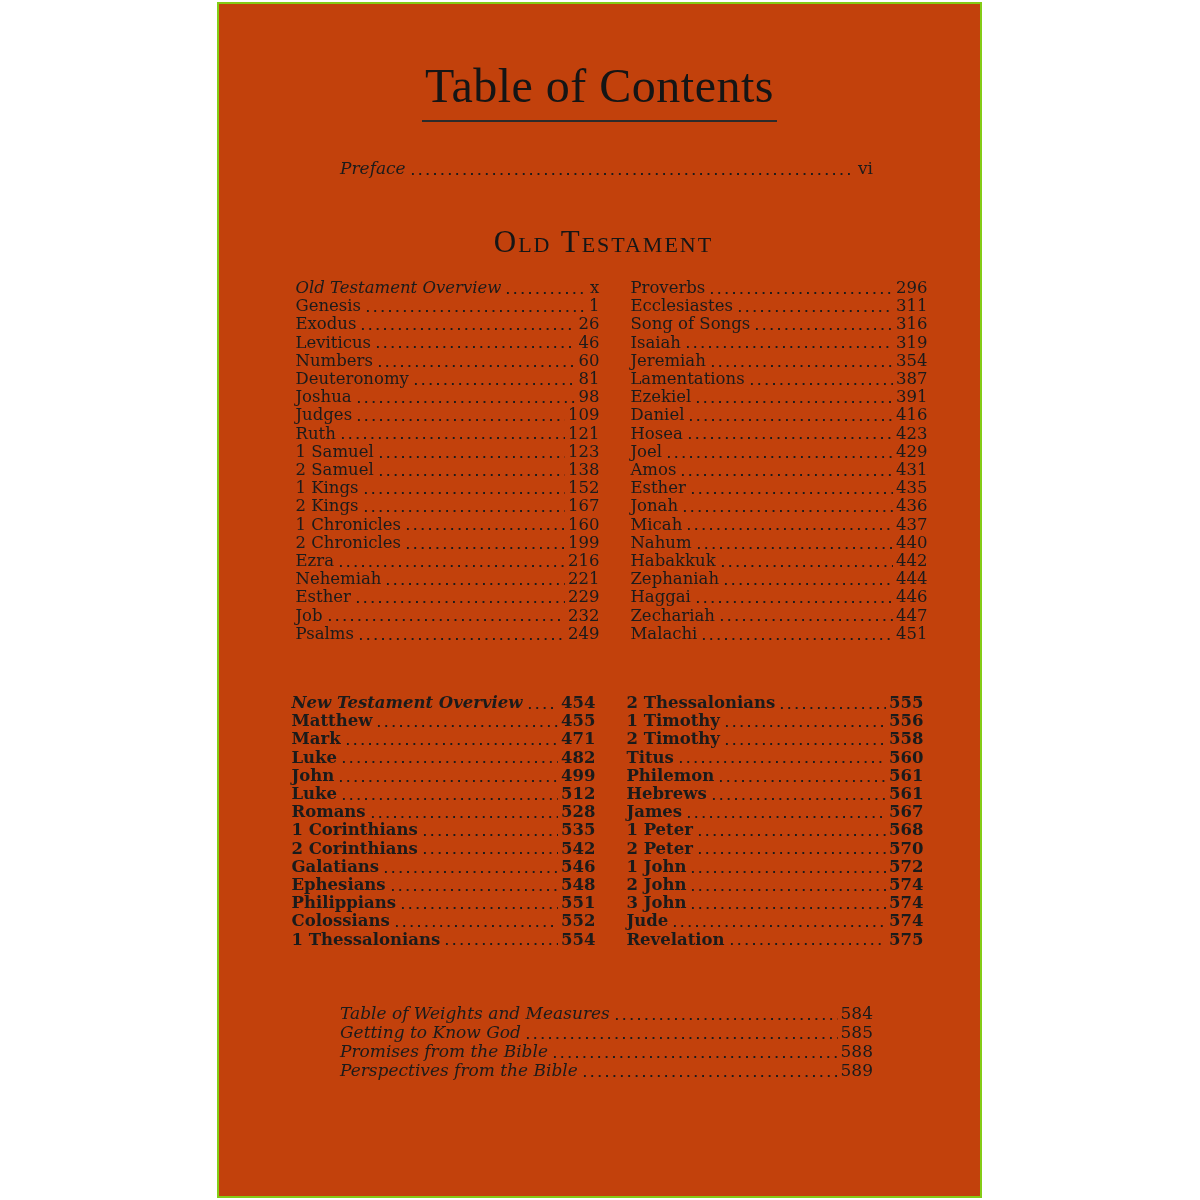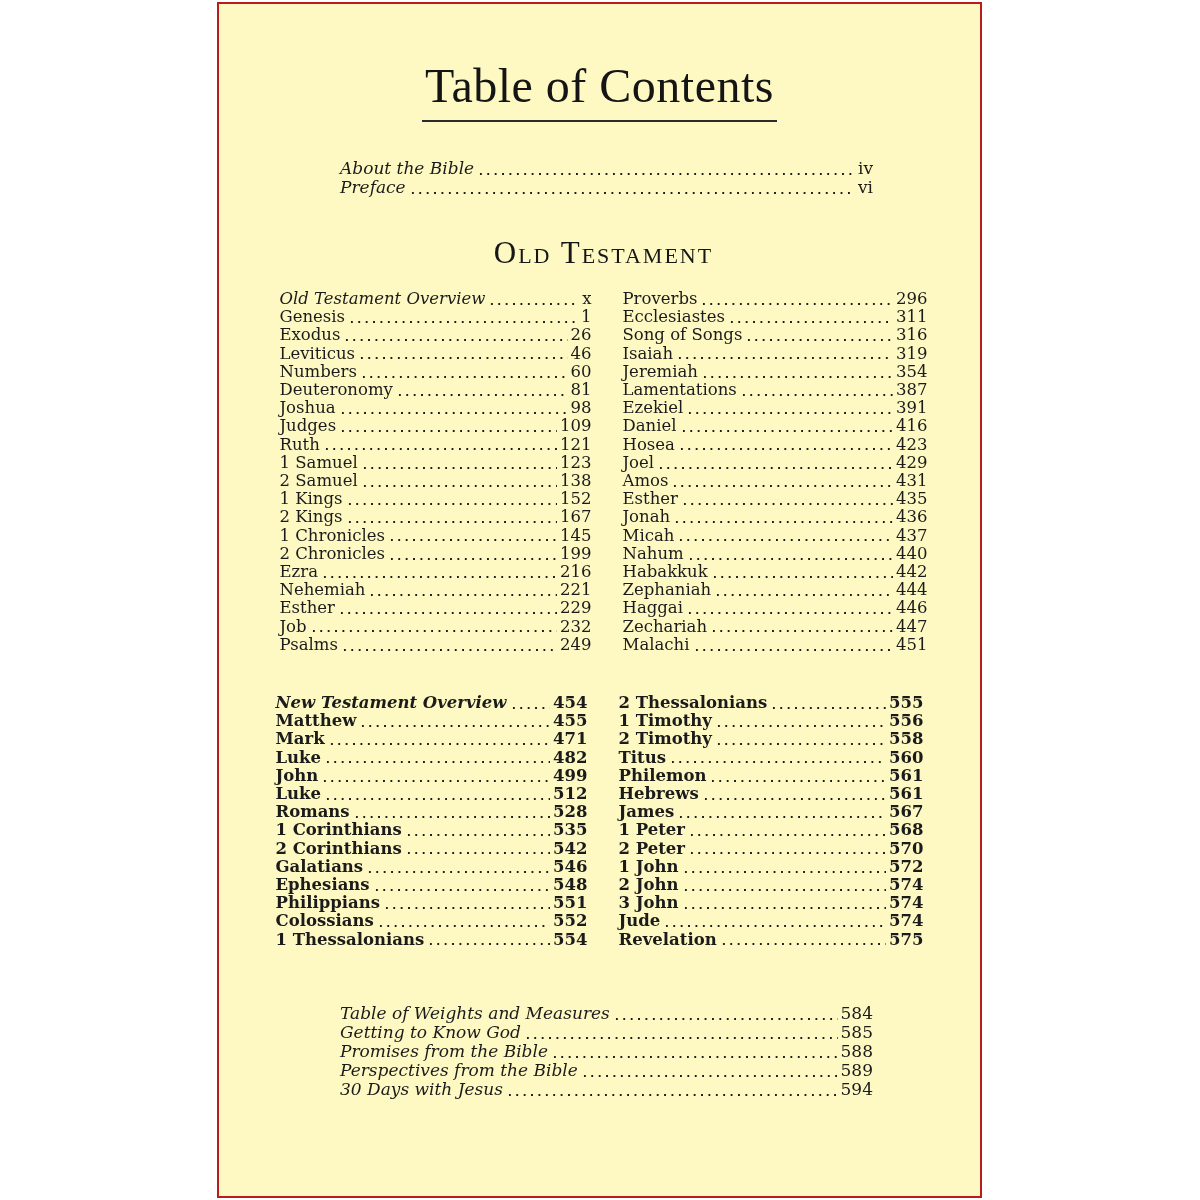--- a/index.html
+++ b/index.html
@@ -4,21 +4,21 @@
 <style>
   html,body{margin:0;padding:0;background:#ffffff;}
   body{
     width:1200px;height:1200px;position:relative;
     font-family:"DejaVu Serif", serif;
     color:#1b1b1b;
     -webkit-font-smoothing:antialiased;
   }
   .page{
     position:absolute;left:217px;top:2px;width:761px;height:1192px;
-    border:2px solid #b91c1c;background:#fef9c3;
+    border:2px solid #84cc16;background:#c2410c;
   }
   
   .title-wrap{position:absolute;top:56px;left:0;right:0;text-align:center;}
   h1.page-title{
     display:inline-block;margin:0;
     font-family:"Liberation Serif", serif;
     font-weight:400;font-size:48px;line-height:1.1;
     letter-spacing:0.5px;color:#151515;
     border-bottom:2.5px solid #2b2b2b;padding:0 3px 7px 3px;
   }
@@ -35,49 +35,44 @@
   .num{white-space:nowrap;}
   
   .fm-list{
     position:absolute;left:121px;width:533px;
     font-size:17px;line-height:19px;
   }
   .front{top:155px;}
   .back{top:1000px;}
   
   .testament{position:absolute;left:0;right:0;}
-  .sec-0{top:230px;padding-left:8px;}
+  .sec-0{top:219px;padding-left:8px;}
   .sec-1{top:668px;}
   h2.testament-heading{
     margin:0;text-align:center;
     font-family:"Liberation Serif", serif;
     font-weight:400;font-variant:small-caps;
     font-size:31px;line-height:38px;letter-spacing:2px;color:#161616;
   }
   .columns{display:flex;width:648px;margin:0 auto;}
   .sec-0 .columns{margin-top:18px;}
   .sec-1 .columns{margin-top:22px;font-weight:bold;}
-  .col{width:312px;font-size:16.5px;line-height:18.2px;}
+  .col{width:312px;font-size:16.5px;line-height:18.2px;margin-left:16px;}
   .col-right{width:305px;margin-left:31px;}
 </style>
 </head>
 <body>
 
 <div class="page">
 
   <div class="title-wrap">
     <h1 class="page-title">Table of Contents</h1>
   </div>
 
   <div class="fm-list front">
-      <div class="row">
-        <span class="lbl it">About the Bible</span>
-        <span class="leader"></span>
-        <span class="num">iv</span>
-      </div>
       <div class="row">
         <span class="lbl it">Preface</span>
         <span class="leader"></span>
         <span class="num">vi</span>
       </div>
     </div>
 
   <section class="testament sec-0">
     <h2 class="testament-heading">Old Testament</h2>
     <div class="columns">
@@ -143,21 +138,21 @@
             <span class="num">152</span>
           </div>
           <div class="row">
             <span class="lbl">2 Kings</span>
             <span class="leader"></span>
             <span class="num">167</span>
           </div>
           <div class="row">
             <span class="lbl">1 Chronicles</span>
             <span class="leader"></span>
-            <span class="num">145</span>
+            <span class="num">160</span>
           </div>
           <div class="row">
             <span class="lbl">2 Chronicles</span>
             <span class="leader"></span>
             <span class="num">199</span>
           </div>
           <div class="row">
             <span class="lbl">Ezra</span>
             <span class="leader"></span>
             <span class="num">216</span>
@@ -451,20 +446,15 @@
       <div class="row">
         <span class="lbl it">Promises from the Bible</span>
         <span class="leader"></span>
         <span class="num">588</span>
       </div>
       <div class="row">
         <span class="lbl it">Perspectives from the Bible</span>
         <span class="leader"></span>
         <span class="num">589</span>
       </div>
-      <div class="row">
-        <span class="lbl it">30 Days with Jesus</span>
-        <span class="leader"></span>
-        <span class="num">594</span>
-      </div>
     </div>
 
 </div>
 
 </body></html>

